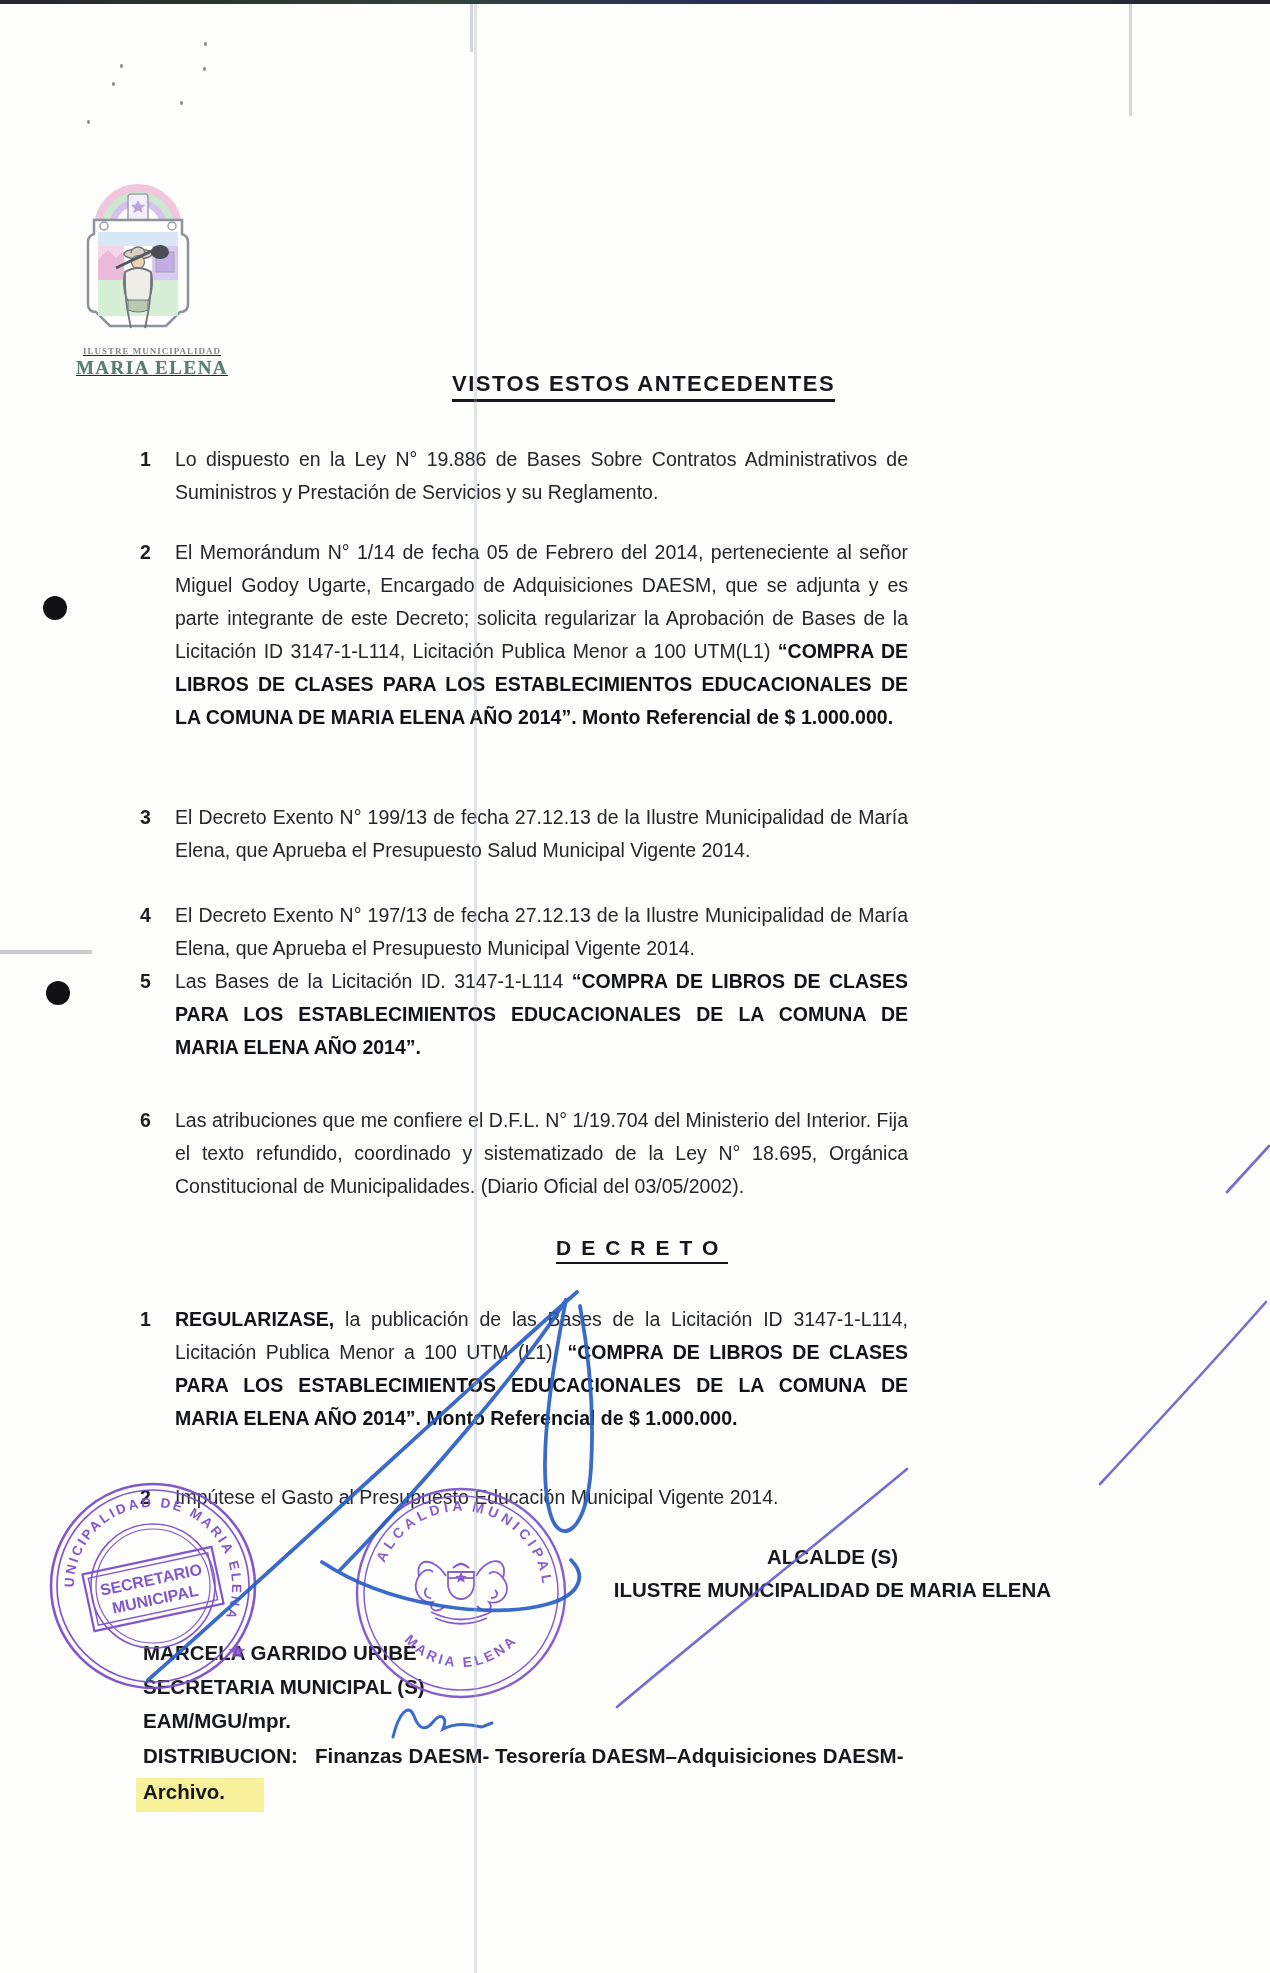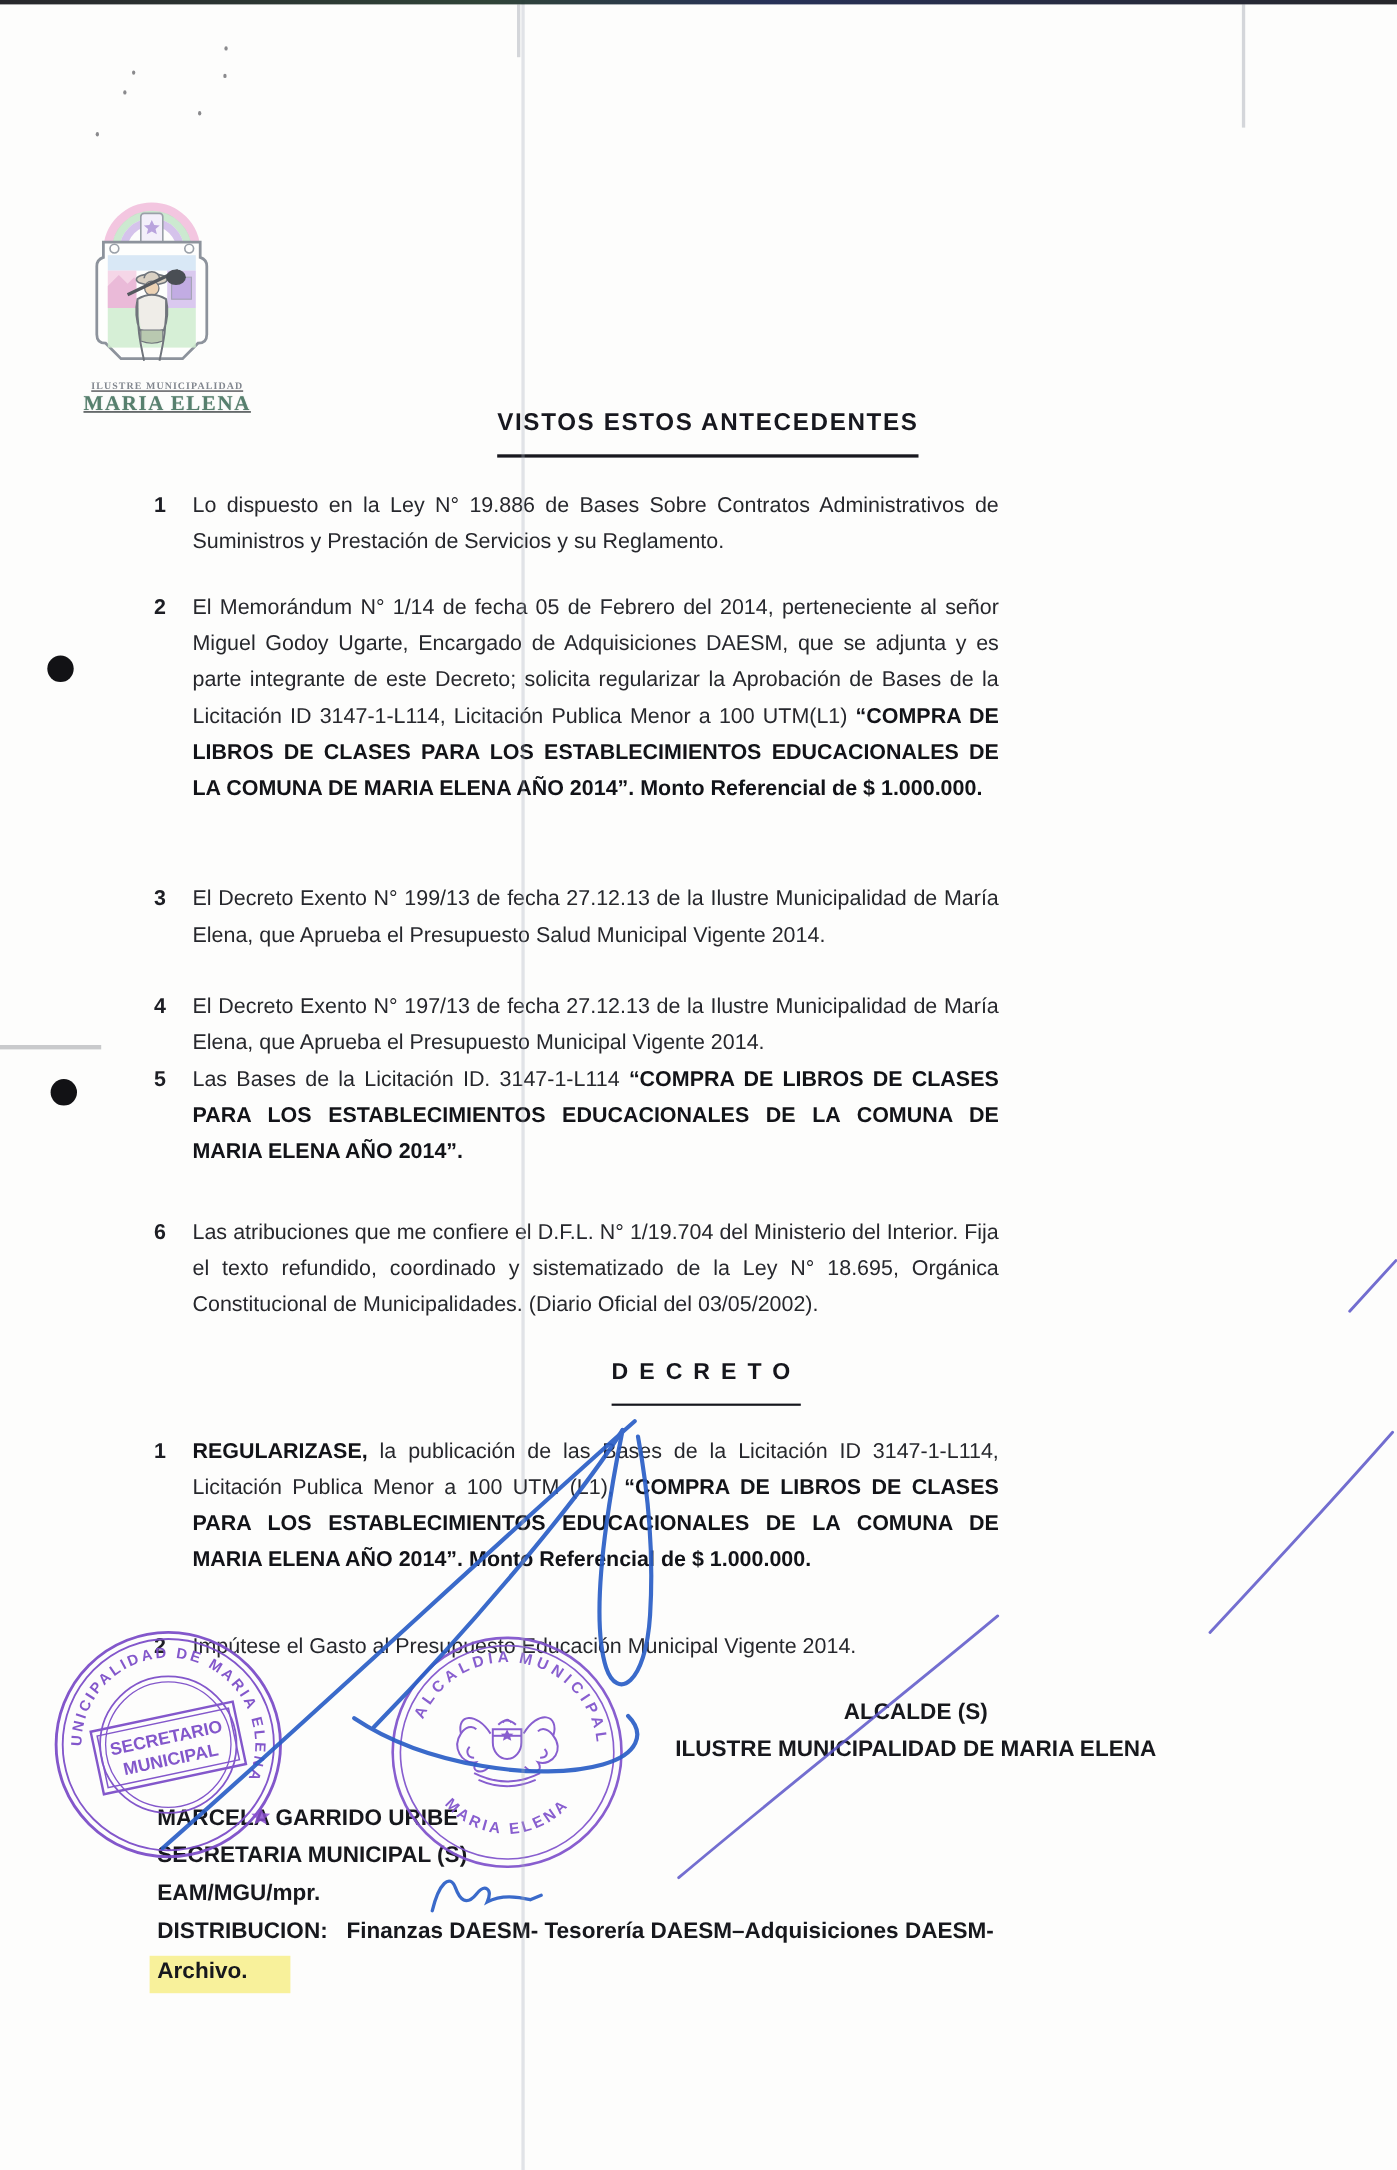--- a/index.html
+++ b/index.html
@@ -21,23 +21,23 @@
   .logo{position:absolute;left:84px;top:176px;}
   .logo-caption{position:absolute;left:52px;top:346px;width:200px;text-align:center;
     font-family:"Liberation Serif", serif;text-decoration:underline;}
   .logo-caption .l1{font-size:9px;letter-spacing:1px;color:#82878f;font-weight:bold;}
   .logo-caption .l2{font-size:19px;letter-spacing:1.5px;color:#57806e;font-weight:bold;margin-top:1px;
     text-shadow:0 0 1px rgba(90,120,110,.5);}
   
   .hdr{position:absolute;left:497px;top:212px;font-weight:bold;font-size:21px;line-height:31px;
     white-space:pre;color:#1b1c24;}
   .vistos{position:absolute;left:452px;top:371px;font-weight:bold;font-size:22px;letter-spacing:1.5px;
-    color:#17181f;border-bottom:3px solid #18181f;padding-bottom:16px;}
+    color:#17181f;border-bottom:3px solid #18181f;padding-bottom:2px;}
   .decreto-title{position:absolute;left:556px;top:1236px;font-weight:bold;font-size:21px;letter-spacing:10px;
-    color:#15161c;border-bottom:2.5px solid #15161c;padding-bottom:16px;}
+    color:#15161c;border-bottom:2.5px solid #15161c;padding-bottom:2px;}
   .doc-item{position:absolute;left:140px;width:768px;font-size:19.5px;line-height:33px;}
   .doc-num{position:absolute;left:0;top:0;font-weight:bold;color:#1d1e24;}
   .doc-body{margin-left:35px;width:733px;text-align:justify;color:#26272c;}
   .b{font-weight:bold;color:#121318;}
   .sig-block{position:absolute;left:560px;top:1540px;width:545px;text-align:center;
     font-weight:bold;font-size:20.5px;line-height:33px;color:#17181d;}
   .footer-line{position:absolute;left:143px;font-weight:bold;font-size:20.5px;color:#17181d;white-space:pre;}
   .hilite{position:absolute;left:136px;top:1778px;width:128px;height:34px;background:#f8f19b;z-index:1;}
   .fz{position:relative;z-index:2;}
   

